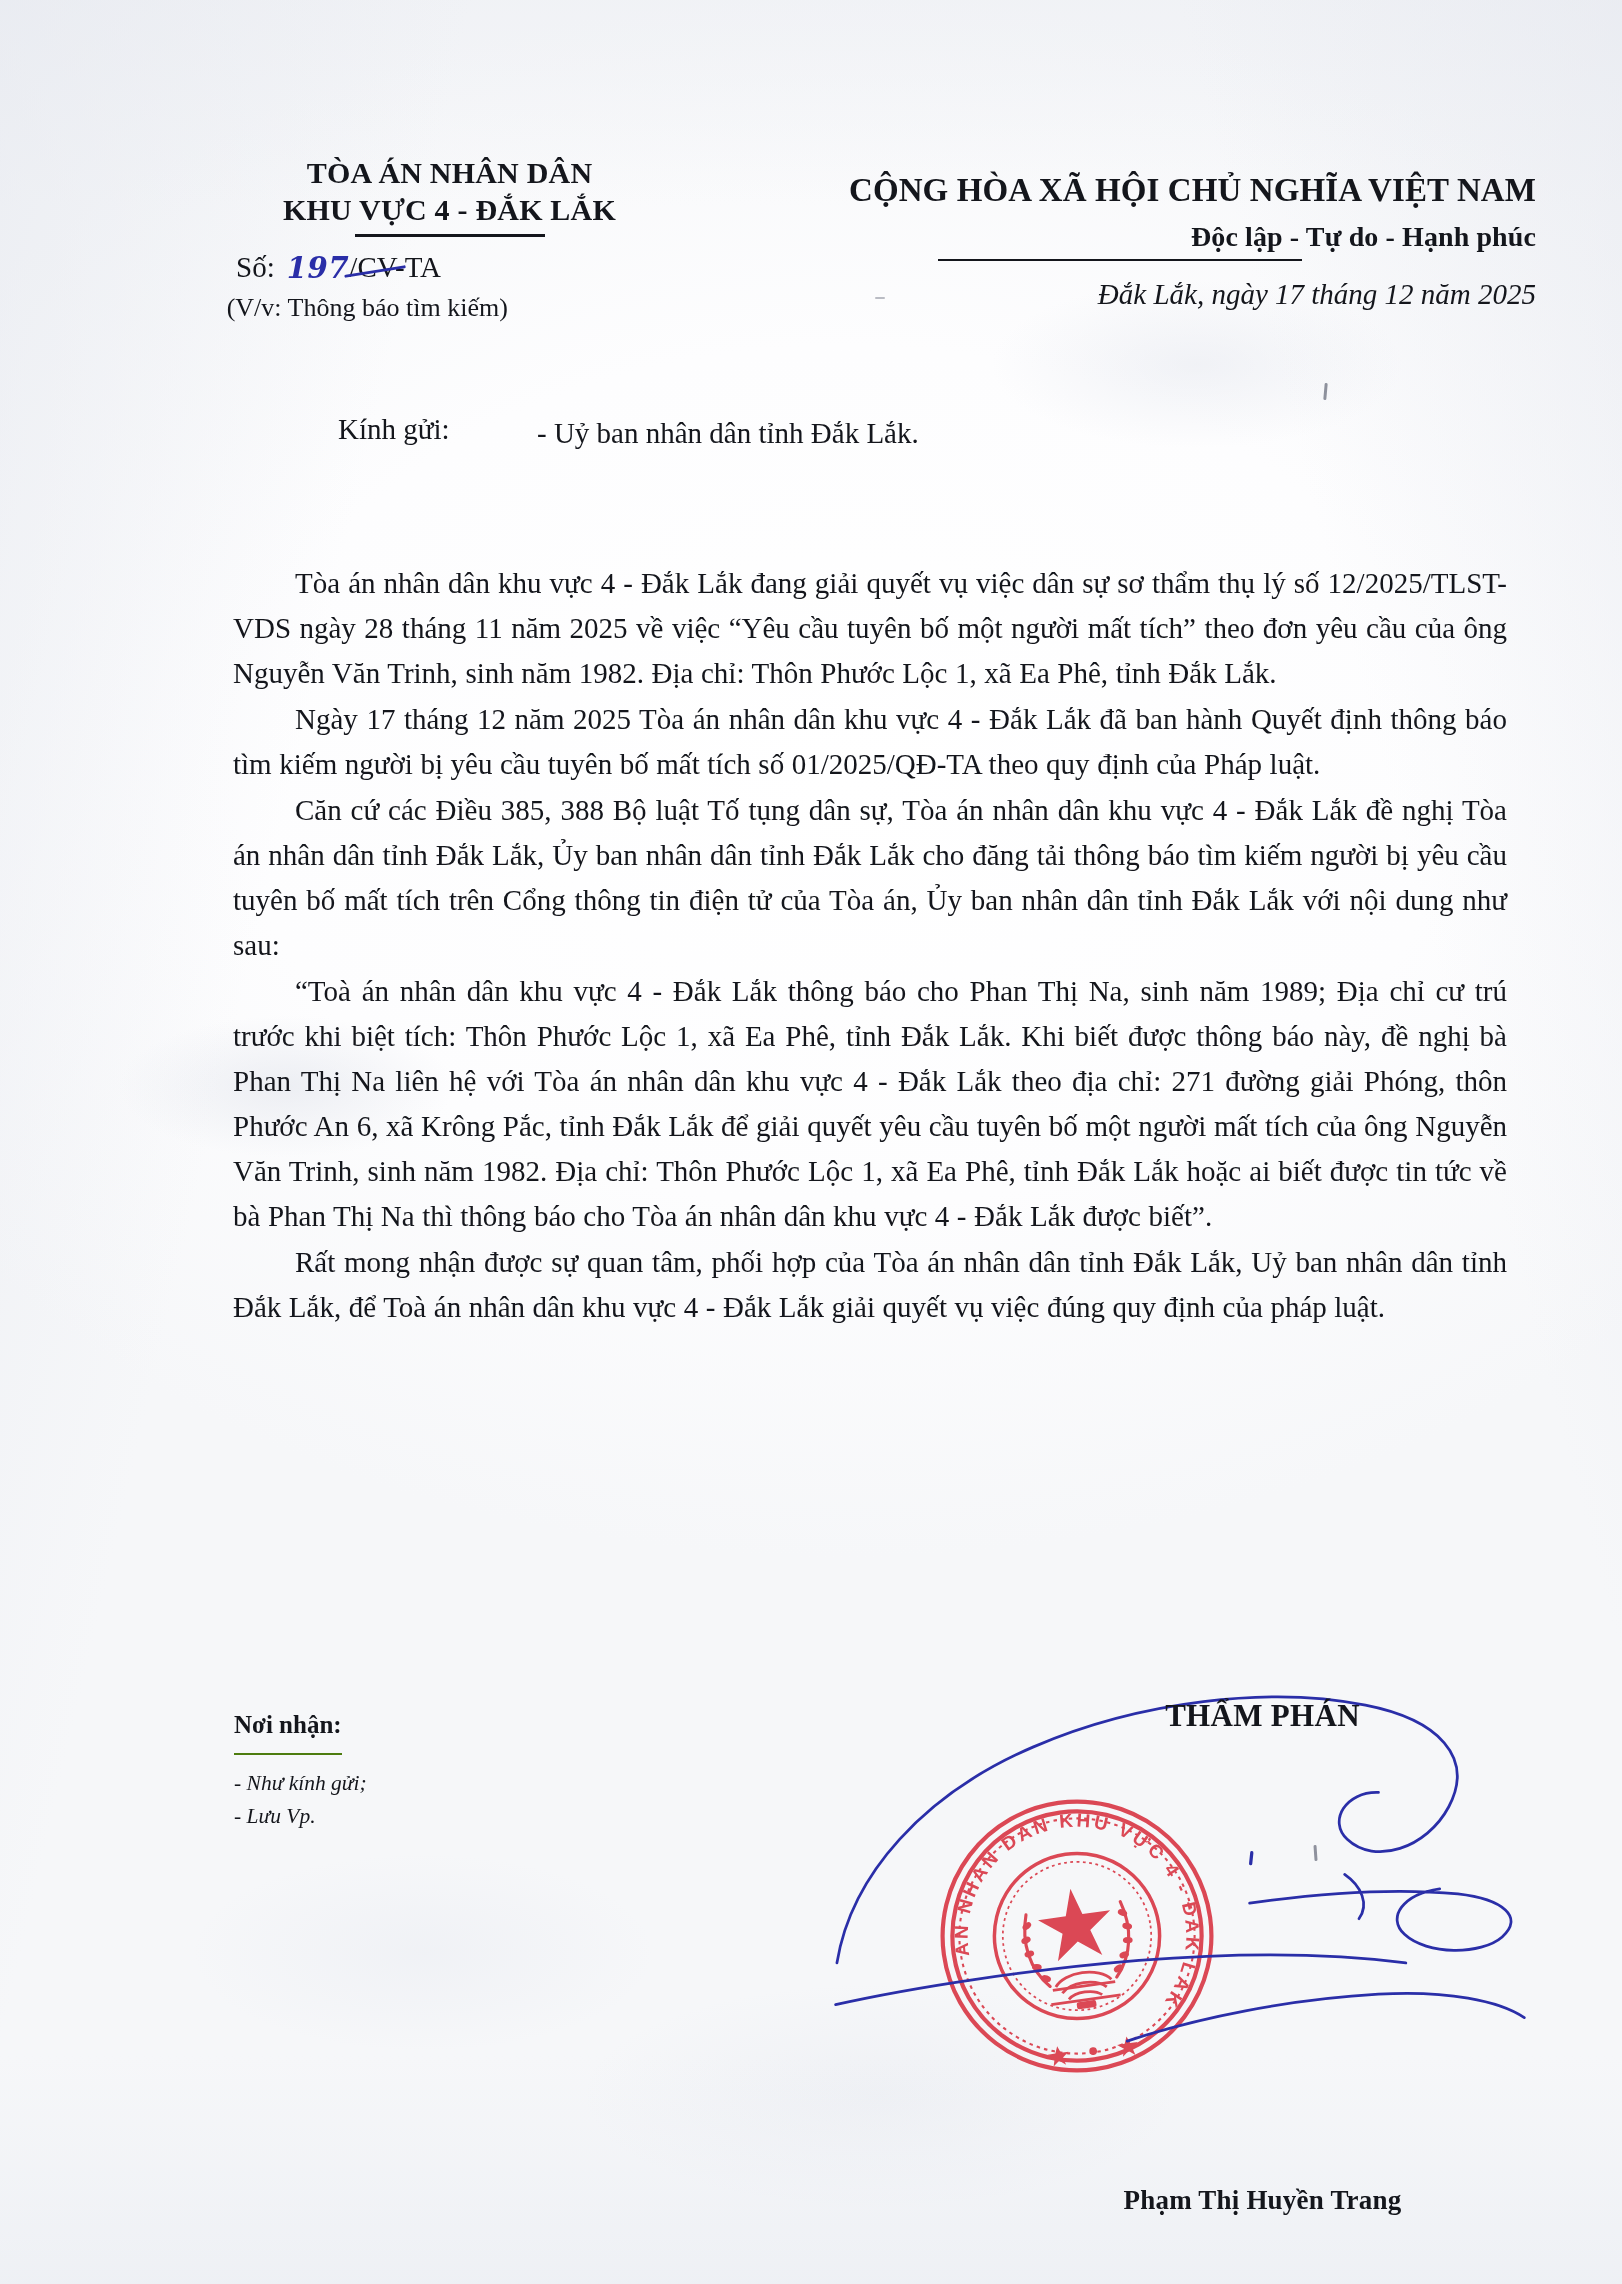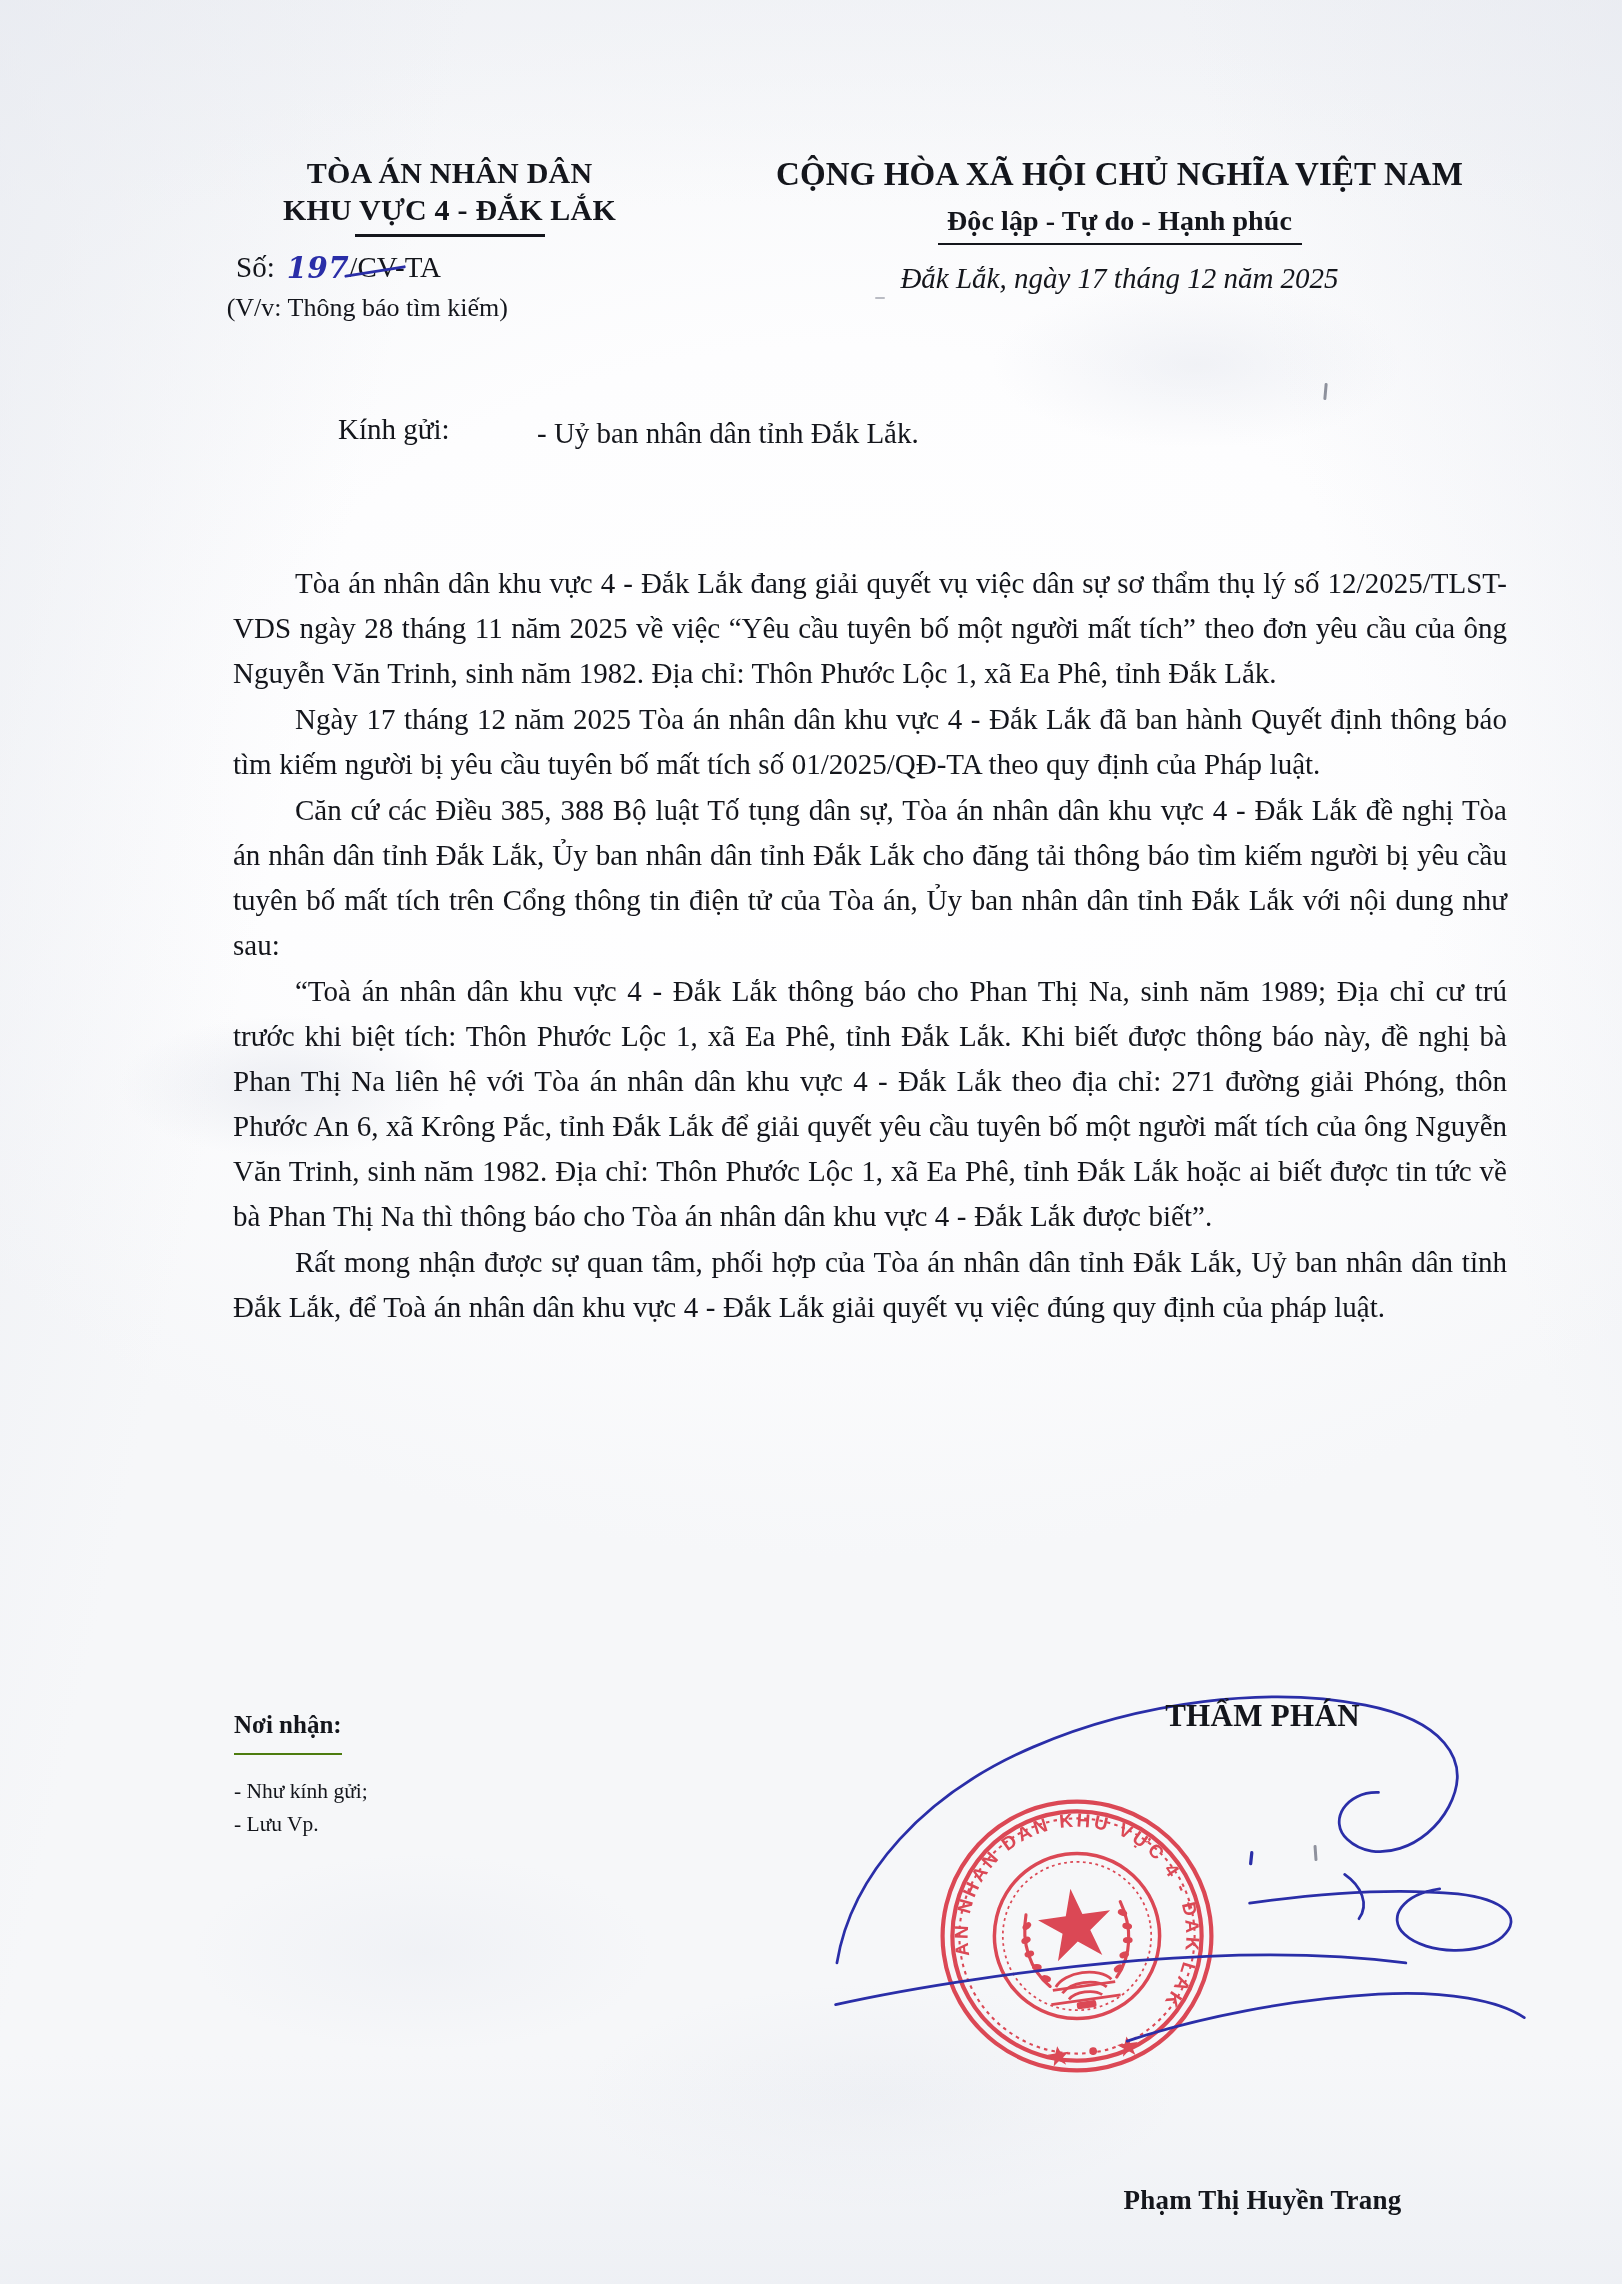--- a/index.html
+++ b/index.html
@@ -42,21 +42,21 @@
     left: 0; top: 0;
     width: 1623px; height: 2284px; border-radius: 16px;
   }
 
   
   .hdr { position:absolute; top:155px; left:0; width:1623px; }
   .hdr-left {
     position:absolute; left:215px; top:0; width:469px; text-align:center;
   }
   .hdr-right {
-    position:absolute; left:703px; top:0; width:833px; text-align:center;
+    position:absolute; left:703px; top:16px; width:833px; text-align:right;
   }
   .org-line {
     font-weight: 700;
     font-size: 30px;
     letter-spacing: 0.2px;
     line-height: 1.22;
     white-space: nowrap;
   }
   .nation-line {
     font-weight: 700;
@@ -151,23 +151,24 @@
 
   .recv { position:absolute; left:234px; top:0; }
   .recv-title {
     font-weight: 700;
     font-size: 25px;
     display: inline-block;
     border-bottom: 2px solid #4d7c0f;
     padding-bottom: 14px;
   }
   .recv-list {
-    margin-top: 20px;
+    margin-top: 12px;
     font-size: 21.5px;
     line-height: 1.52;
+    font-style: italic;
   }
   .recv-list div { white-space: nowrap; }
 
   .sign { position:absolute; left:1015px; top:-13px; width:495px; text-align:center; }
   .sign-role {
     font-weight: 700;
     font-size: 31px;
     letter-spacing: 0.3px;
     position: relative;
     z-index: 6;

